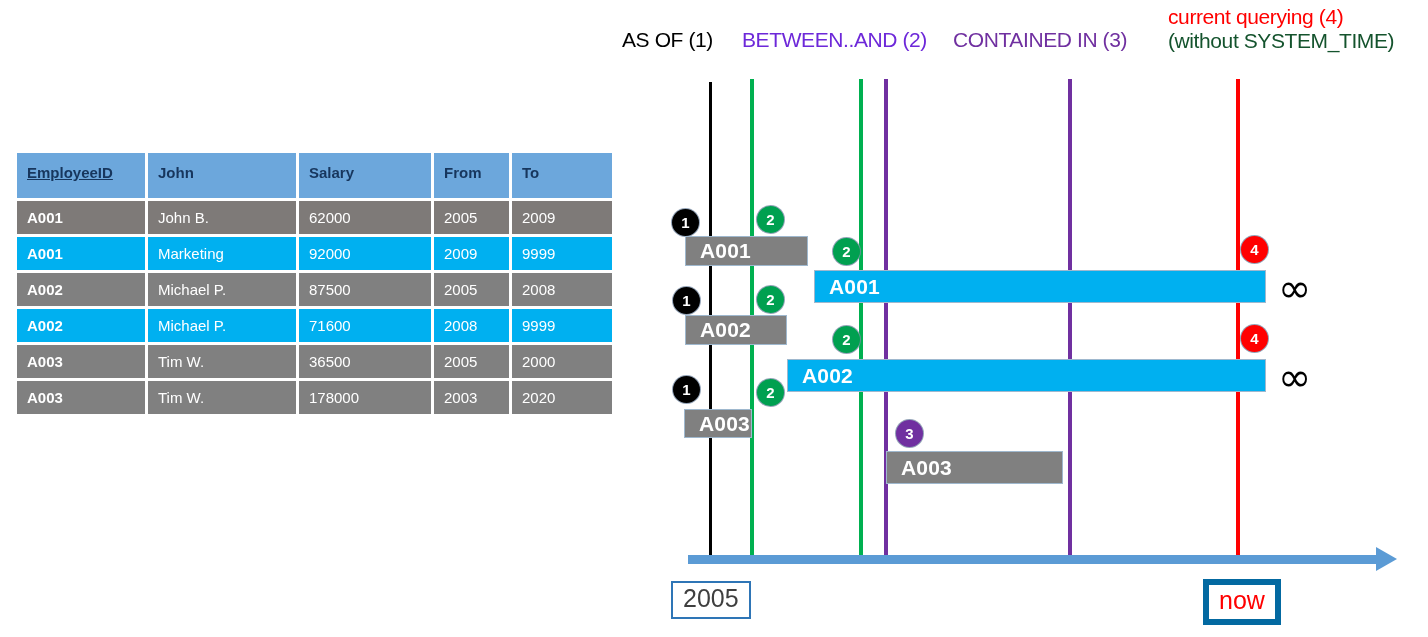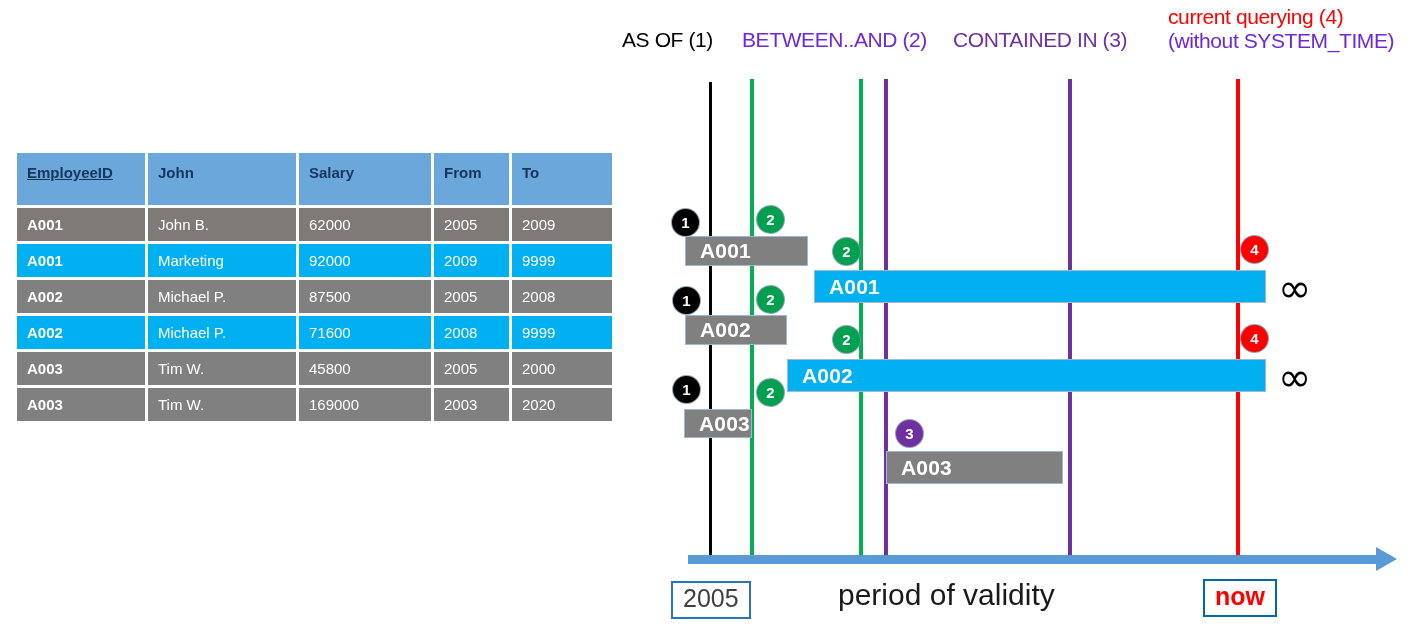--- a/index.html
+++ b/index.html
@@ -27,21 +27,21 @@
     border: 0;
     text-align: left;
     vertical-align: middle;
     white-space: nowrap;
     overflow: hidden;
   }
   #emp-table thead th {
     background: #6CA7DC;
     color: #17365D;
     font-weight: bold;
-    height: 52px;
+    height: 45px;
     vertical-align: top;
     padding-top: 11px;
   }
   #emp-table thead th.underlined span { text-decoration: underline; }
   #emp-table tbody td {
     color: #ffffff;
     height: 33px;
   }
   #emp-table tbody tr.gray td { background: #7E7A78; }
   #emp-table tbody tr.gray.alt td { background: #808080; }
@@ -117,21 +117,21 @@
   }
 
   .tagbox {
     position: absolute;
     font-size: 25px;
     padding: 2px 10px 4px 10px;
     background: #ffffff;
     line-height: 1.1;
   }
   .tagbox.blue { border: 2px solid #2E75B6; color: #3F3F3F; }
-  .tagbox.red { border: 2px solid #0369a1; color: #FF0000; font-weight: bold; }
+  .tagbox.red { border: 6px solid #0369a1; color: #FF0000; }
 
   .axis-caption {
     position: absolute;
     font-size: 30px;
     color: #1A1A1A;
     white-space: nowrap;
   }
 </style>
 </head>
 <body>
@@ -173,41 +173,41 @@
       <tr class="cyan">
         <td class="k">A002</td>
         <td>Michael P.</td>
         <td>71600</td>
         <td>2008</td>
         <td>9999</td>
       </tr>
       <tr class="gray alt">
         <td class="k">A003</td>
         <td>Tim W.</td>
-        <td>45800</td>
+        <td>36500</td>
         <td>2005</td>
         <td>2000</td>
       </tr>
       <tr class="gray alt">
         <td class="k">A003</td>
         <td>Tim W.</td>
-        <td>169000</td>
+        <td>178000</td>
         <td>2003</td>
         <td>2020</td>
       </tr>
     </tbody>
   </table>
 
   <div id="diagram">
 
     <div class="hdr-label" style="left:622px; top:28px; color:#000000;">AS OF (1)</div>
     <div class="hdr-label" style="left:742px; top:28px; color:#6d28d9;">BETWEEN..AND (2)</div>
     <div class="hdr-label" style="left:945px; top:28px; color:#7030A0;margin-left:8px;">CONTAINED IN (3)</div>
     <div class="hdr-label" style="left:1168px; top:5px; color:#FF0000;">current querying (4)</div>
-    <div class="hdr-label" style="left:1168px; top:29px; color:#6d28d9;">(without SYSTEM_TIME)</div>
+    <div class="hdr-label" style="left:1168px; top:29px; color:#14532d;">(without SYSTEM_TIME)</div>
 
     <div class="vline thin" style="left:709px; top:82px; height:481px; background:#000000;"></div>
     <div class="vline" style="left:750px; top:79px; height:484px; background:#00B050;"></div>
     <div class="vline" style="left:859px; top:79px; height:484px; background:#00B050;"></div>
     <div class="vline" style="left:884px; top:79px; height:484px; background:#7030A0;"></div>
     <div class="vline" style="left:1068px; top:79px; height:484px; background:#7030A0;"></div>
     <div class="vline" style="left:1236px; top:79px; height:484px; background:#FF0000;"></div>
 
     <div class="badge b1" style="left:672px; top:209px;">1</div>
     <div class="badge b2" style="left:757px; top:206px;">2</div>
@@ -231,17 +231,16 @@
     <div class="badge b2" style="left:757px; top:379px;">2</div>
     <div class="bar gray" style="left:684px; top:409px; width:68px; height:29px;">A003</div>
 
     <div class="badge b3" style="left:896px; top:420px;">3</div>
     <div class="bar gray" style="left:886px; top:451px; width:177px; height:33px;">A003</div>
 
     <div class="axis-line" style="left:688px; top:555px; width:690px;"></div>
     <div class="axis-arrow" style="left:1376px; top:547px;"></div>
 
     <div class="tagbox blue" style="left:671px; top:581px;">2005</div>
-    <div class="axis-caption" style="left:838px; top:578px;">period of validity</div>
     <div class="tagbox red" style="left:1203px; top:579px;">now</div>
 
   </div>
 </div>
 
 </body></html>

